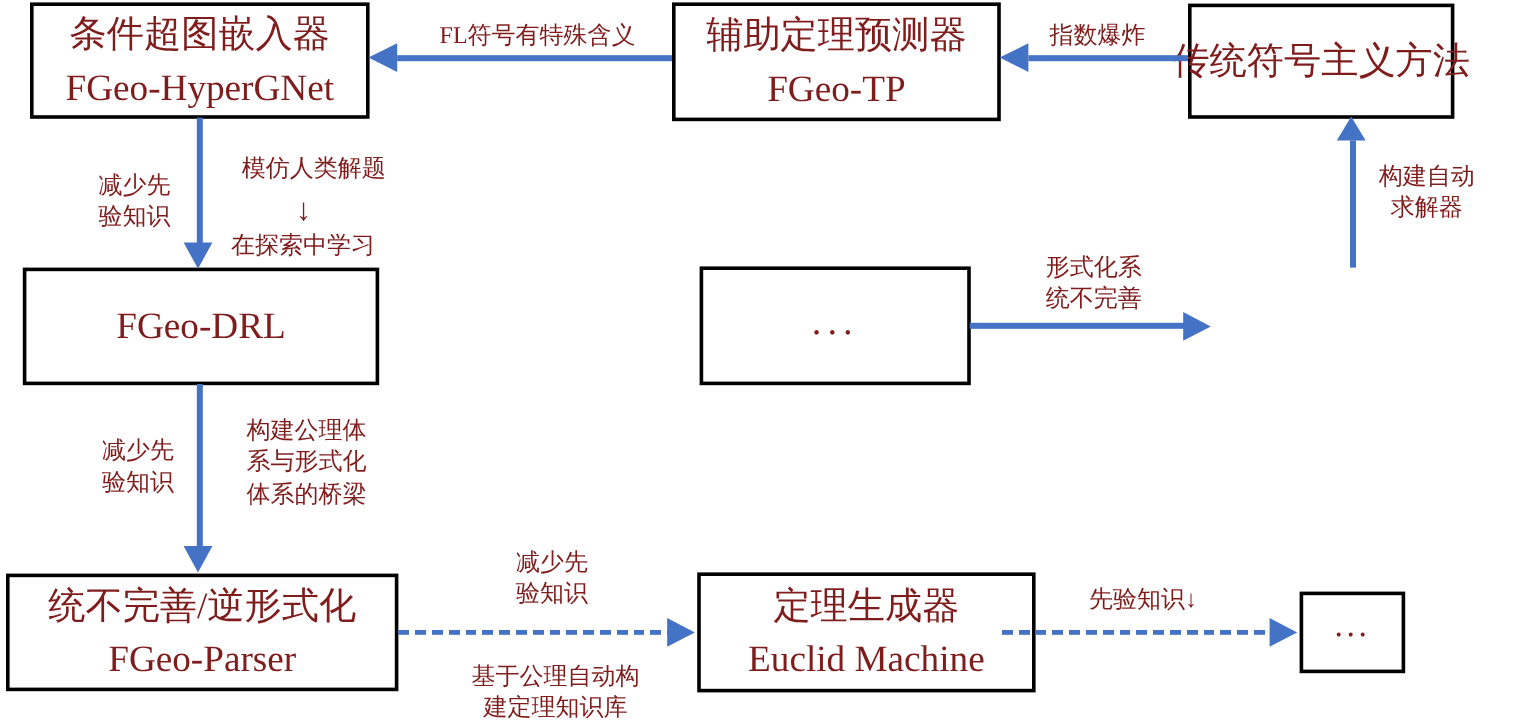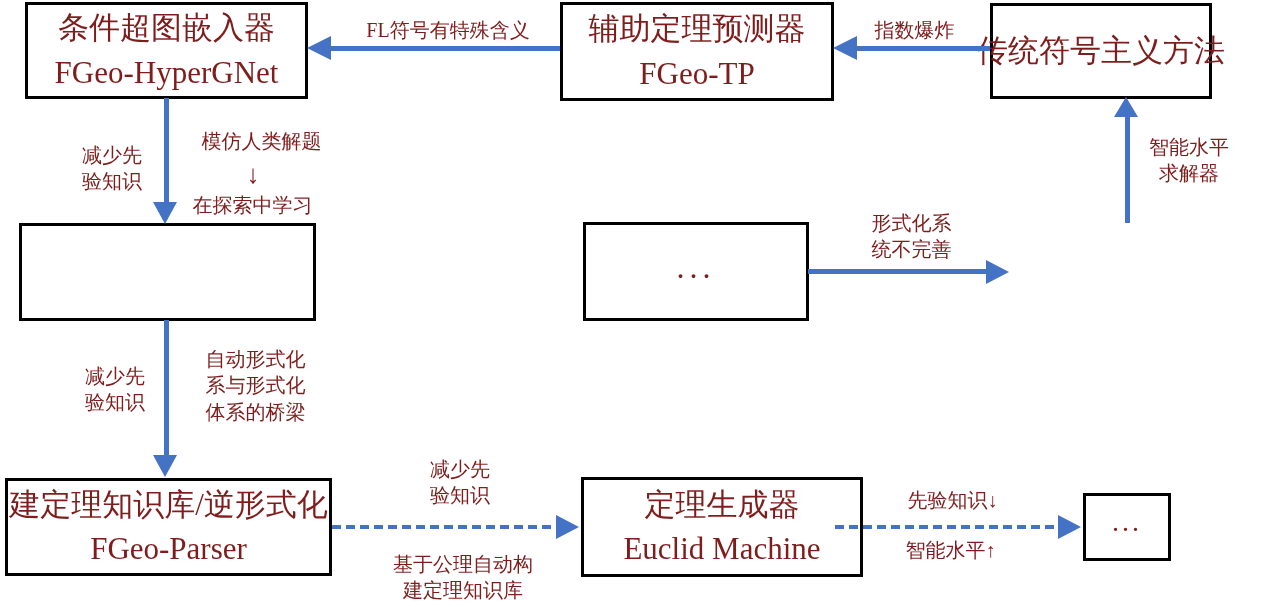--- a/index.html
+++ b/index.html
@@ -41,27 +41,28 @@
   </div>
   <div class="box" style="left:560px; top:2px; width:274px; height:99px;">
     <div class="box-line">辅助定理预测器</div>
     <div class="box-line">FGeo-TP</div>
   </div>
   <div class="box" style="left:990px; top:3px; width:222px; height:96px;">
     <div class="box-line">传统符号主义方法</div>
   </div>
 
   <div class="box" style="left:19px; top:223px; width:297px; height:98px;">
+    <div class="box-line">FGeo-DRL</div>
   </div>
   <div class="box" style="left:583px; top:222px; width:226px; height:99px;">
     <div class="ellipsis-line">...</div>
   </div>
 
   <div class="box" style="left:5px; top:478px; width:327px; height:98px;">
-    <div class="box-line">建定理知识库/逆形式化</div>
+    <div class="box-line">统不完善/逆形式化</div>
     <div class="box-line">FGeo-Parser</div>
   </div>
   <div class="box" style="left:581px; top:477px; width:282px; height:100px;">
     <div class="box-line">定理生成器</div>
     <div class="box-line">Euclid Machine</div>
   </div>
   <div class="box" style="left:1083px; top:493px; width:88px; height:68px;">
     <div class="ellipsis-line" style="font-size:28px; letter-spacing:3px;">...</div>
   </div>
 
@@ -76,41 +77,40 @@
   <div class="vline" style="left:164px; top:98px; height:105px;"></div>
   <div class="ah ah-down" style="left:153px; top:202px;"></div>
   <div class="lbl" style="left:62px; top:142px; width:100px;">减少先
 验知识</div>
   <div class="lbl" style="left:179px; top:128px; width:165px;">模仿人类解题</div>
   <div class="lbl" style="left:238px; top:158px; width:30px; font-size:26px;">↓</div>
   <div class="lbl" style="left:170px; top:192px; width:165px;">在探索中学习</div>
 
   <div class="vline" style="left:1125px; top:117px; height:106px;"></div>
   <div class="ah ah-up" style="left:1114px; top:97px;"></div>
-  <div class="lbl" style="left:1134px; top:134px; width:110px;">智能水平
+  <div class="lbl" style="left:1134px; top:134px; width:110px;">构建自动
 求解器</div>
 
   <div class="hline" style="left:808px; top:269px; width:180px;"></div>
   <div class="ah ah-right" style="left:986px; top:260px;"></div>
   <div class="lbl" style="left:854px; top:210px; width:115px;">形式化系
 统不完善</div>
 
   <div class="vline" style="left:164px; top:320px; height:137px;"></div>
   <div class="ah ah-down" style="left:153px; top:455px;"></div>
   <div class="lbl" style="left:65px; top:363px; width:100px;">减少先
 验知识</div>
-  <div class="lbl" style="left:188px; top:346px; width:135px;">自动形式化
+  <div class="lbl" style="left:188px; top:346px; width:135px;">构建公理体
 系与形式化
 体系的桥梁</div>
 
   <div class="dashline" style="left:332px; top:525px; width:226px;"></div>
   <div class="ah ah-right" style="left:556px; top:515px;"></div>
   <div class="lbl" style="left:410px; top:456px; width:100px;">减少先
 验知识</div>
   <div class="lbl" style="left:378px; top:551px; width:170px;">基于公理自动构
 建定理知识库</div>
 
   <div class="dashline" style="left:835px; top:525px; width:225px;"></div>
   <div class="ah ah-right" style="left:1058px; top:515px;"></div>
   <div class="lbl" style="left:890px; top:487px; width:125px;">先验知识↓</div>
-  <div class="lbl" style="left:888px; top:537px; width:125px;">智能水平↑</div>
 
 </div>
 
 </body></html>

